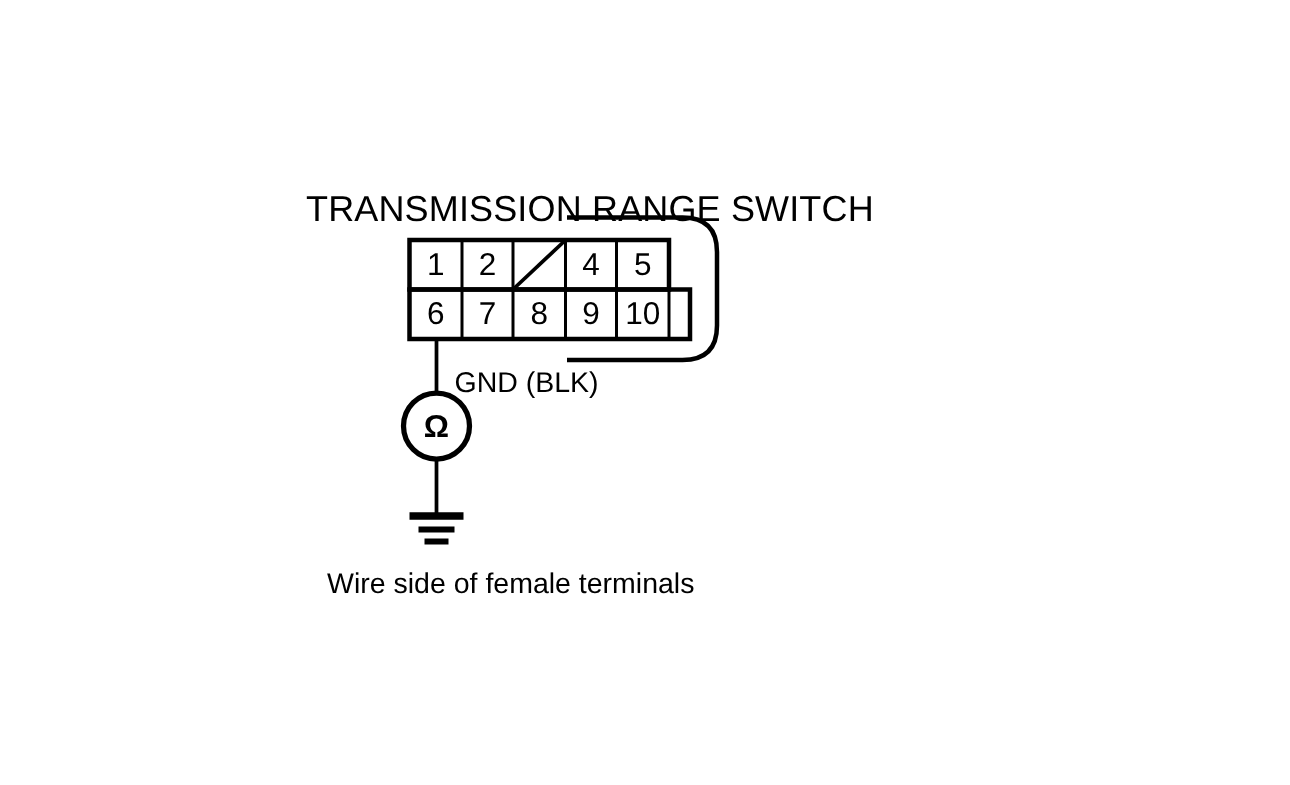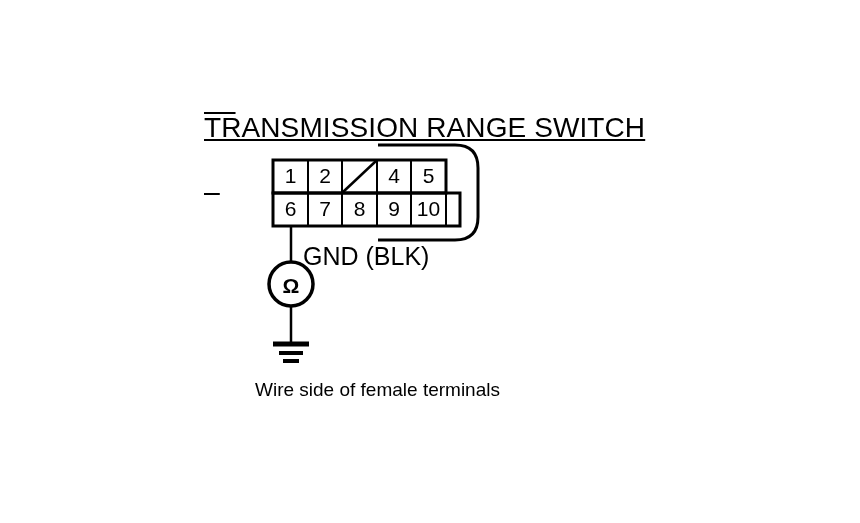--- a/index.html
+++ b/index.html
@@ -21,46 +21,44 @@
     position: absolute;
     left: 0;
     top: 0;
     width: 860px;
     height: 523px;
   }
 
   .title-block {
     position: absolute;
     left: 204px;
-    top: 60px;
-    font-size: 28px;
+    top: 72px;
+    font-size: 24px;
     line-height: 27px;
     letter-spacing: 0.1px;
     white-space: pre;
     color: #000000;
-    text-decoration: underline;
   }
   .title-line { display: block; }
 
   .caption {
     position: absolute;
     left: 218px;
     top: 378px;
     font-size: 19px;
     line-height: 24px;
     white-space: pre;
     color: #000000;
-    margin-left: 37px;
   }
 
   .gnd-label {
     position: absolute;
     left: 303px;
     top: 244px;
-    font-size: 25px;
+    font-size: 19px;
     line-height: 24px;
     white-space: pre;
     color: #000000;
   }
 
   svg.connector-art {
     position: absolute;
     left: 0;
     top: 0;
     width: 860px;

